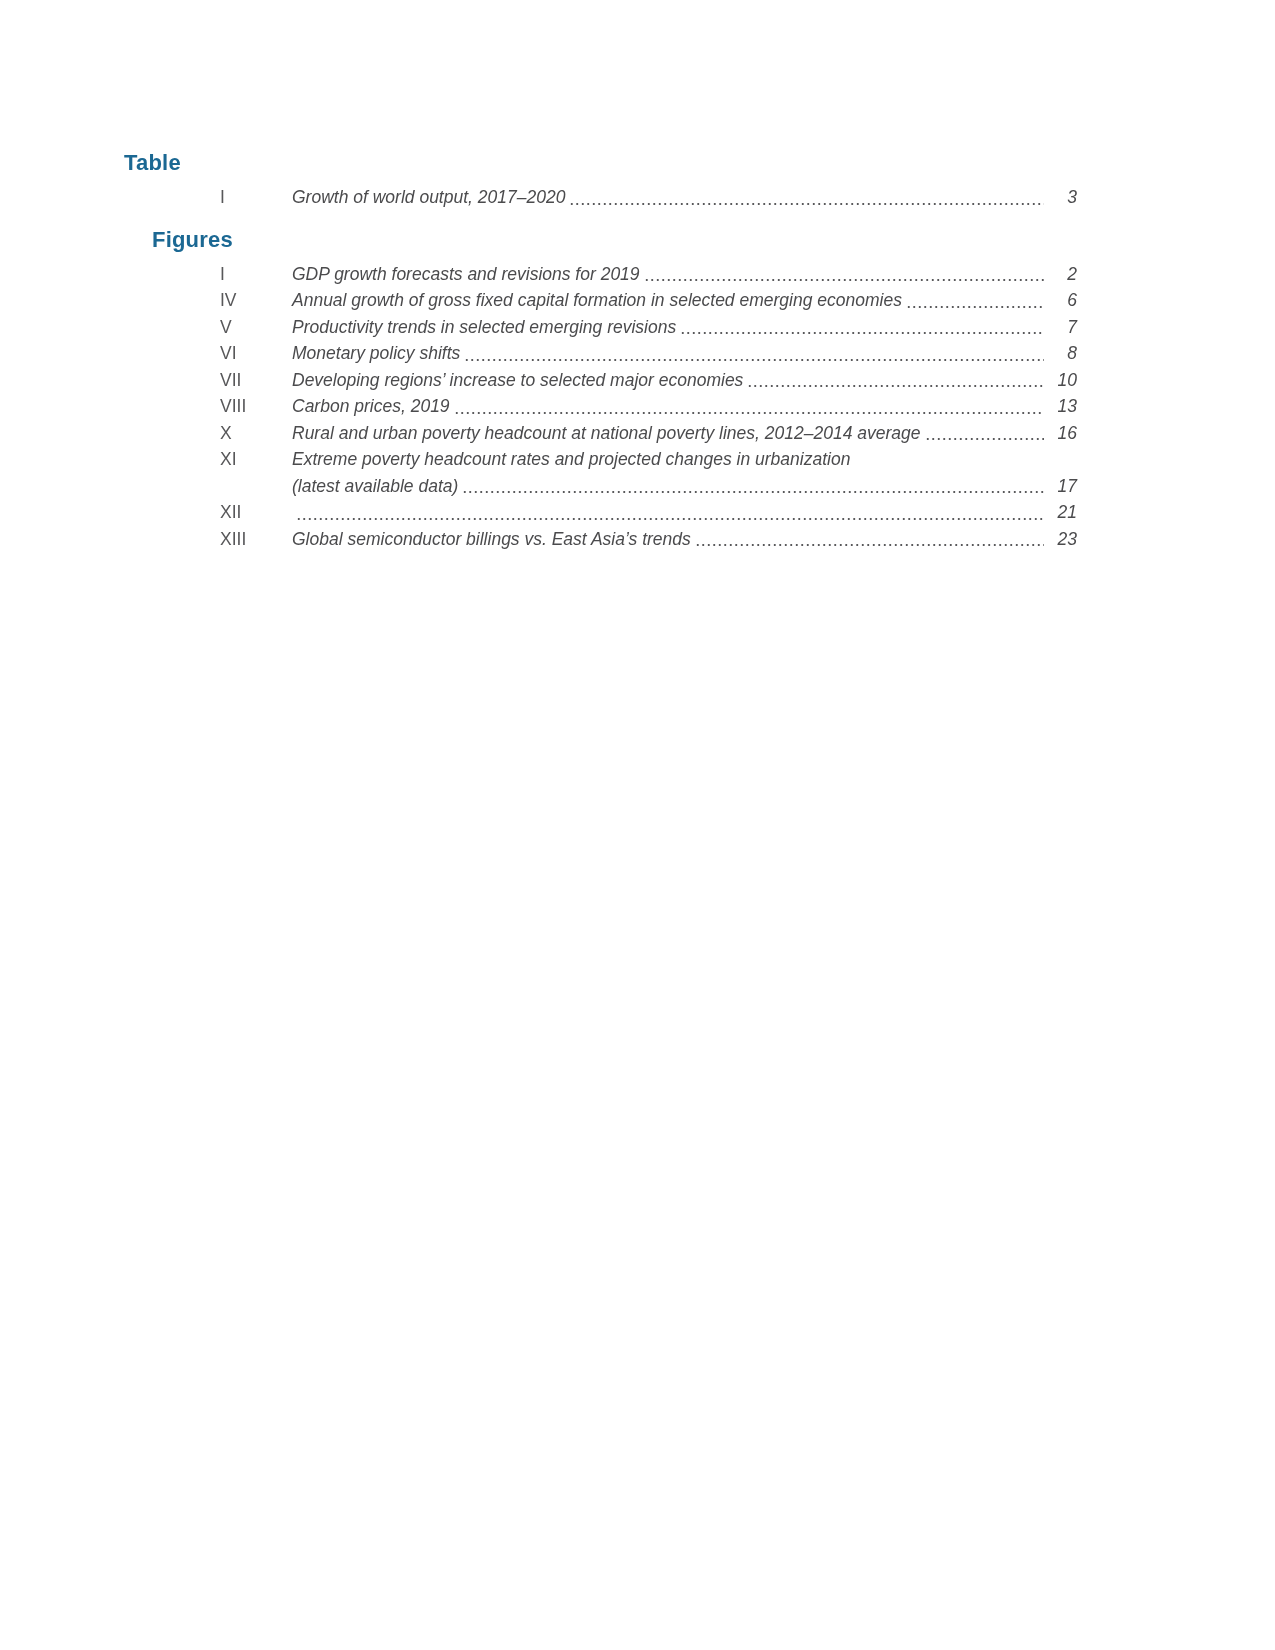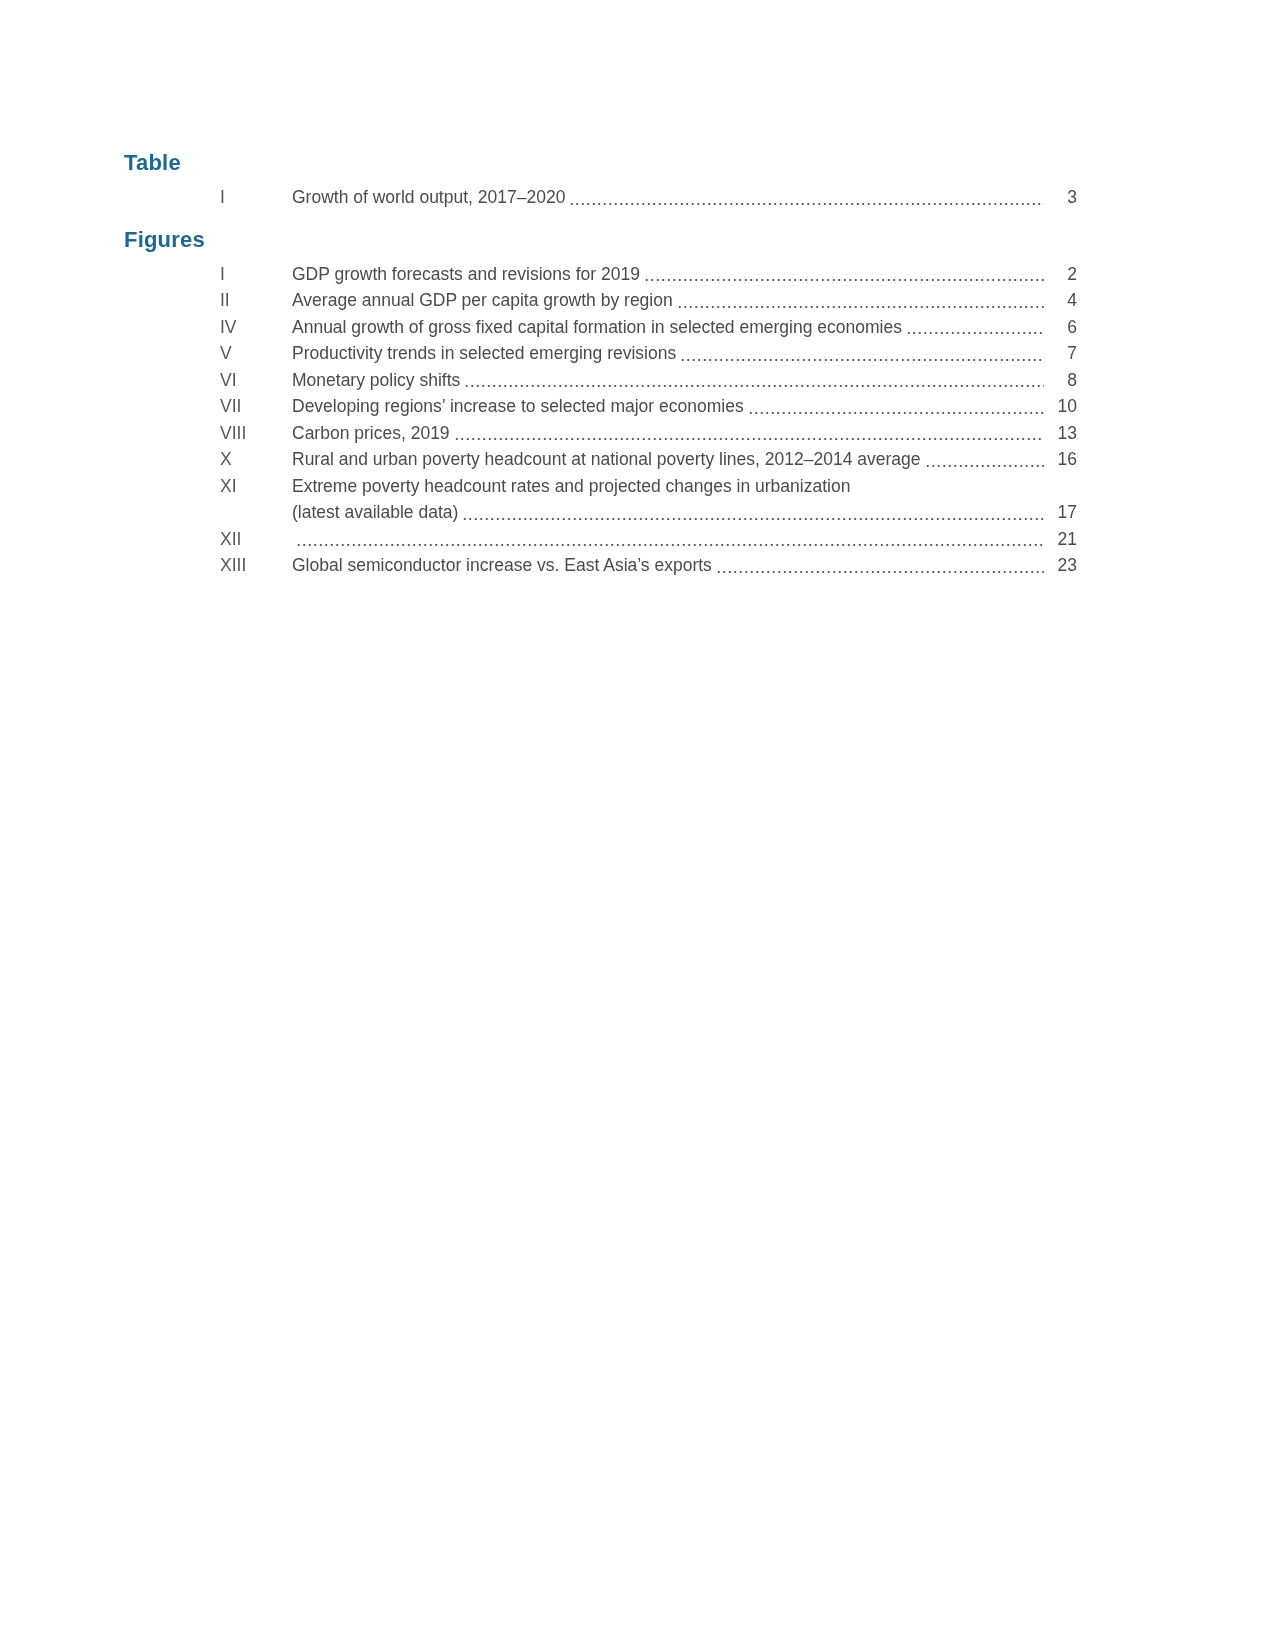--- a/index.html
+++ b/index.html
@@ -27,20 +27,21 @@
   .section-heading {
     color: #1b6893;
     font-size: 22px;
     font-weight: bold;
     line-height: 26px;
     margin-bottom: 8px;
     letter-spacing: 0.2px;
   }
   .section-heading.figures {
     margin-top: 16px;
+    margin-left: 28px;
   }
   .entries {
     margin-left: 96px;
   }
   .toc-row {
     display: flex;
     align-items: flex-start;
     font-size: 17.5px;
     color: #4b4b4d;
     line-height: 26.5px;
@@ -53,20 +54,21 @@
   .entry-body {
     flex: 1 1 auto;
     display: flex;
     flex-direction: column;
     min-width: 0;
   }
   .line {
     display: flex;
     align-items: center;
     line-height: 26.5px;
+    font-style: italic;
   }
   .title {
     flex: 0 1 auto;
     white-space: nowrap;
   }
   .leader {
     flex: 1 1 auto;
     height: 20px;
     margin: 0 5px 0 4px;
     align-self: flex-end;
@@ -110,30 +112,20 @@
     <span class="numeral">I</span>
     <span class="entry-body">
             <span class="line">
               <span class="title">GDP growth forecasts and revisions for 2019</span>
               <span class="leader"></span>
               <span class="pagenum">2</span>
             </span>
           </span>
   </div>
         <div class="toc-row">
-    <span class="numeral">II</span>
-    <span class="entry-body">
-            <span class="line">
-              <span class="title">Average annual GDP per capita growth by region</span>
-              <span class="leader"></span>
-              <span class="pagenum">4</span>
-            </span>
-          </span>
-  </div>
-        <div class="toc-row">
     <span class="numeral">IV</span>
     <span class="entry-body">
             <span class="line">
               <span class="title">Annual growth of gross fixed capital formation in selected emerging economies</span>
               <span class="leader"></span>
               <span class="pagenum">6</span>
             </span>
           </span>
   </div>
         <div class="toc-row">
@@ -205,21 +197,21 @@
             <span class="line">
               <span class="leader"></span>
               <span class="pagenum">21</span>
             </span>
           </span>
   </div>
         <div class="toc-row">
     <span class="numeral">XIII</span>
     <span class="entry-body">
             <span class="line">
-              <span class="title">Global semiconductor increase vs. East Asia’s exports</span>
+              <span class="title">Global semiconductor billings vs. East Asia’s trends</span>
               <span class="leader"></span>
               <span class="pagenum">23</span>
             </span>
           </span>
   </div>
       </div>
 
   </div>
 </div>
 

